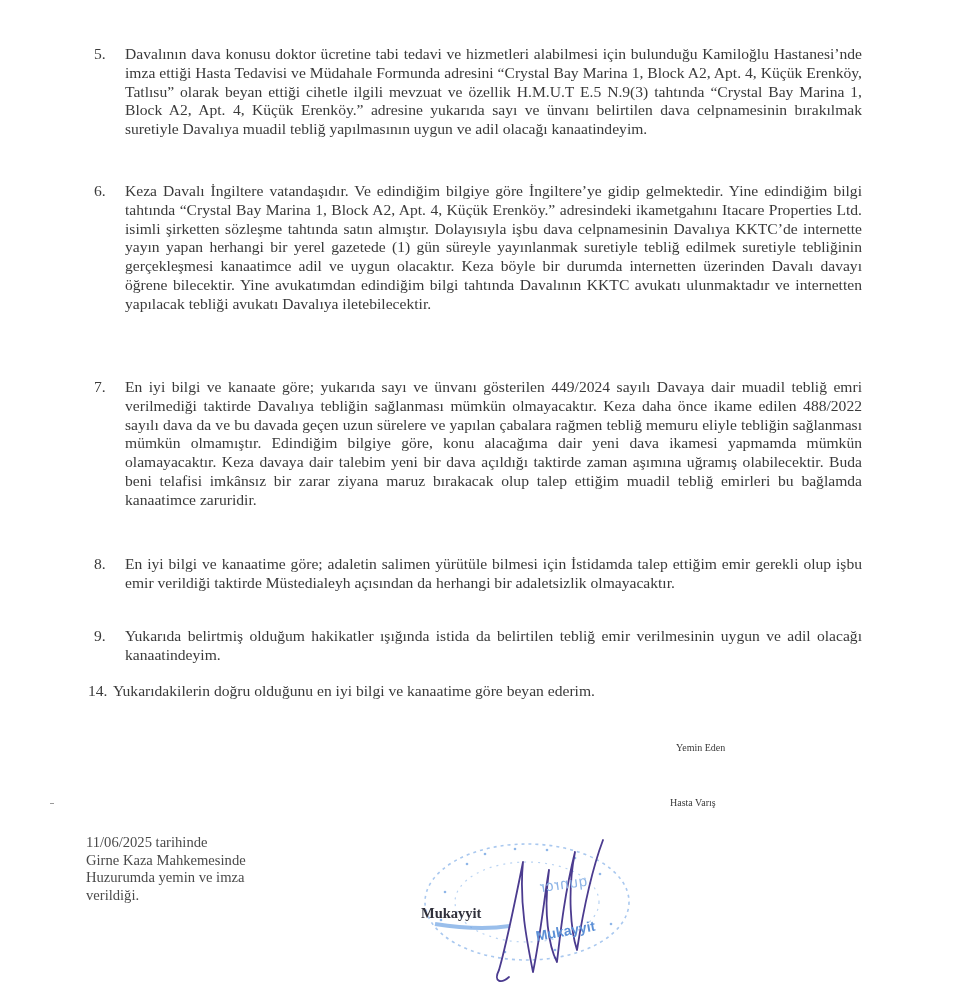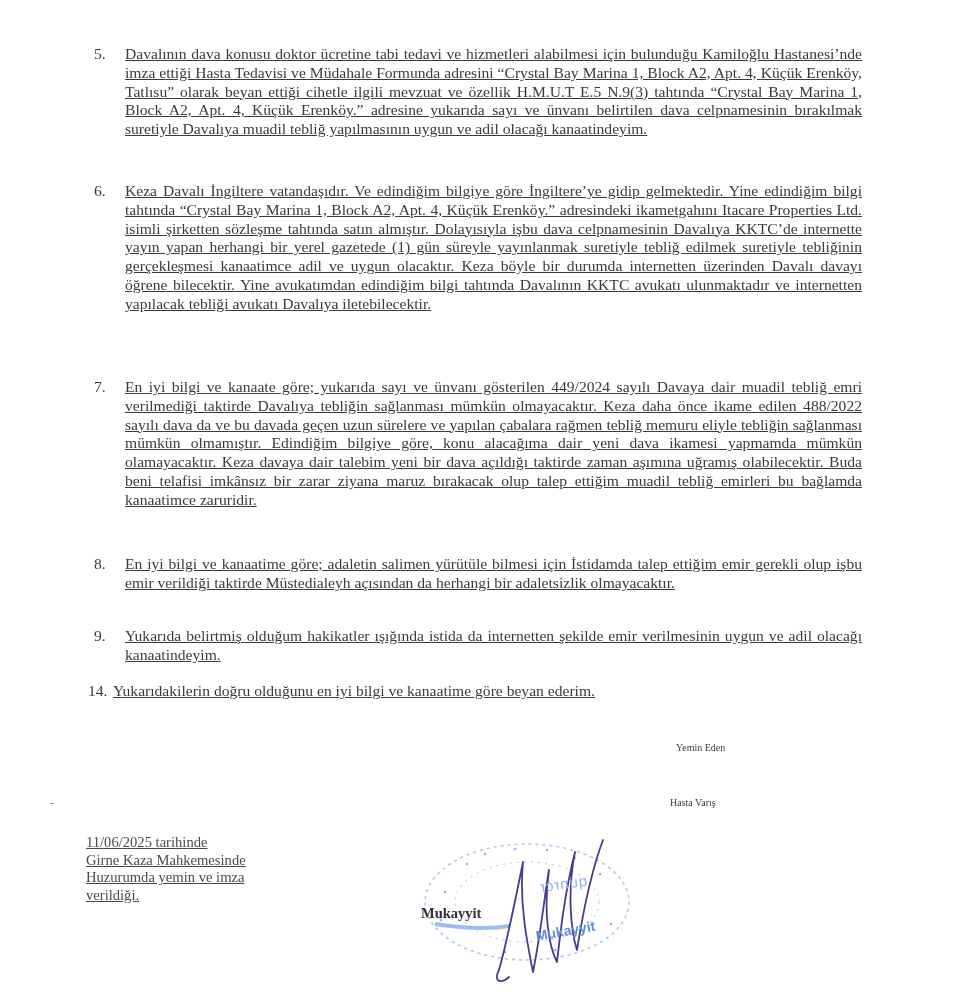--- a/index.html
+++ b/index.html
@@ -31,38 +31,36 @@
     }
     .para .num {
       position: absolute;
       left: 0;
       top: 0;
       width: 30px;
     }
     .para .body {
       display: block;
       margin-left: 31px;
-      text-decoration: underline;
     }
     .para.p10 .num { width: 30px; }
     .para.p10 .body { margin-left: 25px; text-align: right; }
     .sig-label {
       position: absolute;
       font-size: 10px;
       line-height: 18px;
       color: #3a3a3a;
     }
     .oath-note {
       position: absolute;
       left: 86px;
       top: 834px;
       font-size: 14.6px;
       line-height: 17.6px;
       color: #4a4a4a;
-      text-decoration: underline;
     }
     .oath-note div { white-space: nowrap; }
     .stamp {
       position: absolute;
       left: 415px;
       top: 832px;
       width: 230px;
       height: 160px;
     }
     .mukayyit-black {
@@ -123,21 +121,21 @@
     <span class="body">En iyi bilgi ve kanaate göre; yukarıda sayı ve ünvanı gösterilen 449/2024 sayılı Davaya dair muadil tebliğ emri verilmediği taktirde Davalıya tebliğin sağlanması mümkün olmayacaktır. Keza daha önce ikame edilen 488/2022 sayılı dava da ve bu davada geçen uzun sürelere ve yapılan çabalara rağmen tebliğ memuru eliyle tebliğin sağlanması mümkün olmamıştır. Edindiğim bilgiye göre, konu alacağıma dair yeni dava ikamesi yapmamda mümkün olamayacaktır. Keza davaya dair talebim yeni bir dava açıldığı taktirde zaman aşımına uğramış olabilecektir. Buda beni telafisi imkânsız bir zarar ziyana maruz bırakacak olup talep ettiğim muadil tebliğ emirleri bu bağlamda kanaatimce zaruridir.</span>
   </div>
 
   <div class="para" style="top:555px;">
     <span class="num">8.</span>
     <span class="body">En iyi bilgi ve kanaatime göre; adaletin salimen yürütüle bilmesi için İstidamda talep ettiğim emir gerekli olup işbu emir verildiği taktirde Müstedialeyh açısından da herhangi bir adaletsizlik olmayacaktır.</span>
   </div>
 
   <div class="para" style="top:627px;">
     <span class="num">9.</span>
-    <span class="body">Yukarıda belirtmiş olduğum hakikatler ışığında istida da internetten şekilde emir verilmesinin uygun ve adil olacağı kanaatindeyim.</span>
+    <span class="body">Yukarıda belirtmiş olduğum hakikatler ışığında istida da belirtilen tebliğ emir verilmesinin uygun ve adil olacağı kanaatindeyim.</span>
   </div>
 
   <div class="para p10" style="top:682px; left:88px;">
     <span class="num">14.</span>
     <span class="body">Yukarıdakilerin doğru olduğunu en iyi bilgi ve kanaatime göre beyan ederim.</span>
   </div>
 
   <div class="sig-label" style="left:676px; top:739px;">Yemin Eden</div>
   <div class="sig-label" style="left:670px; top:794px;">Hasta Varış</div>
 

